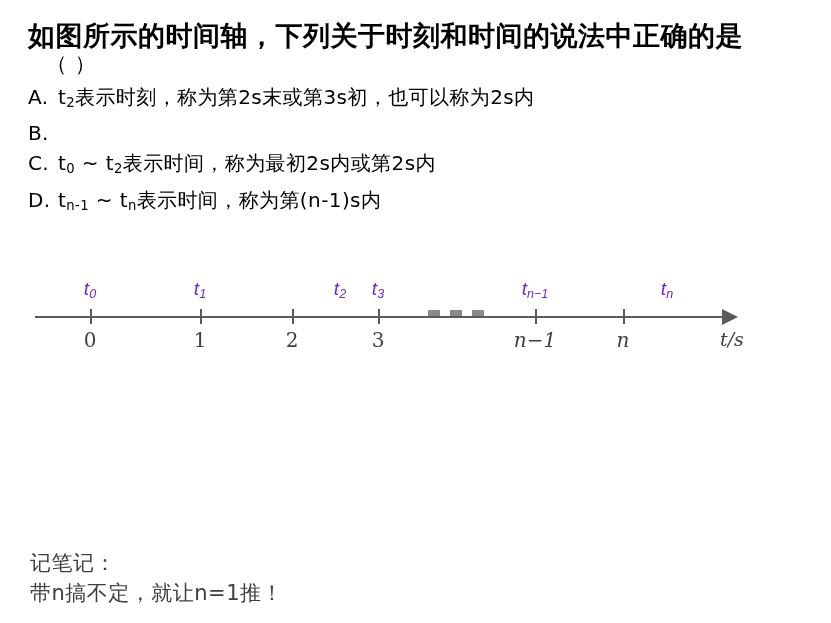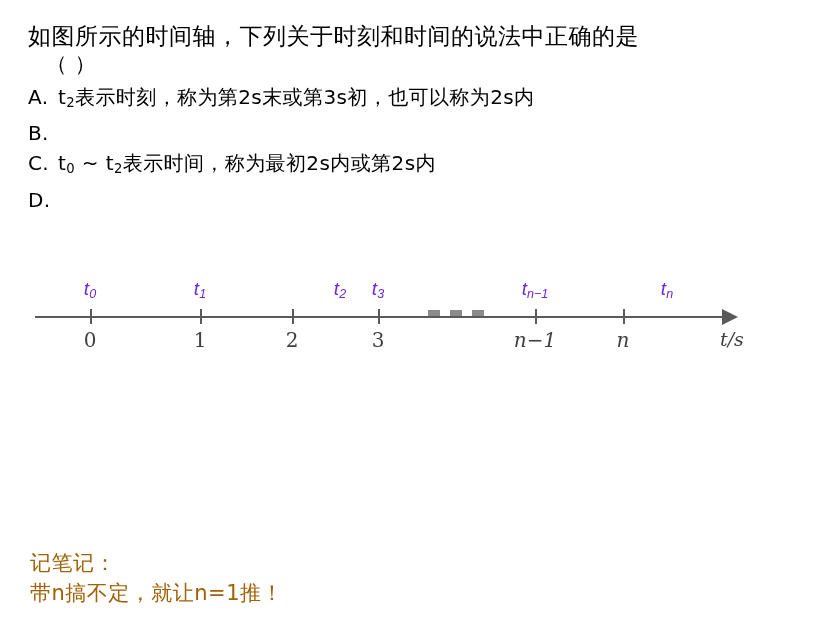--- a/index.html
+++ b/index.html
@@ -20,23 +20,24 @@
     width: 831px;
     height: 623px;
   }
   .question-block {
     position: absolute;
     left: 28px;
     top: 22px;
     width: 780px;
   }
   .q-stem {
-    font-size: 23px;
+    font-size: 27px;
     line-height: 28px;
     letter-spacing: 0.5px;
+    font-weight: bold;
   }
   .q-paren {
     font-size: 21px;
     line-height: 28px;
     padding-left: 18px;
     letter-spacing: 0.5px;
   }
   .options {
     margin-top: 4px;
   }
@@ -145,21 +146,21 @@
       #ffffff 12px,
       #ffffff 22px
     );
   }
 
   
   .note {
     position: absolute;
     left: 30px;
     top: 548px;
-    color: #a16207;
+    color: #404040;
     font-size: 21px;
     line-height: 30px;
     letter-spacing: 0.5px;
     font-family: "DejaVu Sans", sans-serif;
   }
 </style>
 </head>
 <body>
 
 <div class="page">
@@ -175,20 +176,21 @@
       </div>
       <div class="option-row">
         <span class="opt-letter">B.</span>
       </div>
       <div class="option-row">
         <span class="opt-letter">C.</span>
         <span class="opt-text">t<sub>0</sub> ~ t<sub>2</sub>表示时间，称为最初2s内或第2s内</span>
       </div>
       <div class="option-row">
         <span class="opt-letter">D.</span>
+        <span class="opt-text">t<sub>n-1</sub> ~ t<sub>n</sub>表示时间，称为第(n-1)s内</span>
       </div>
     </div>
   </div>
 
   <div class="figure">
     <div class="axis-line"></div>
     <div class="axis-arrow"></div>
     <div class="dash-gap"></div>
     <div class="axis-unit">t/s</div>
     <div id="tick-container">

